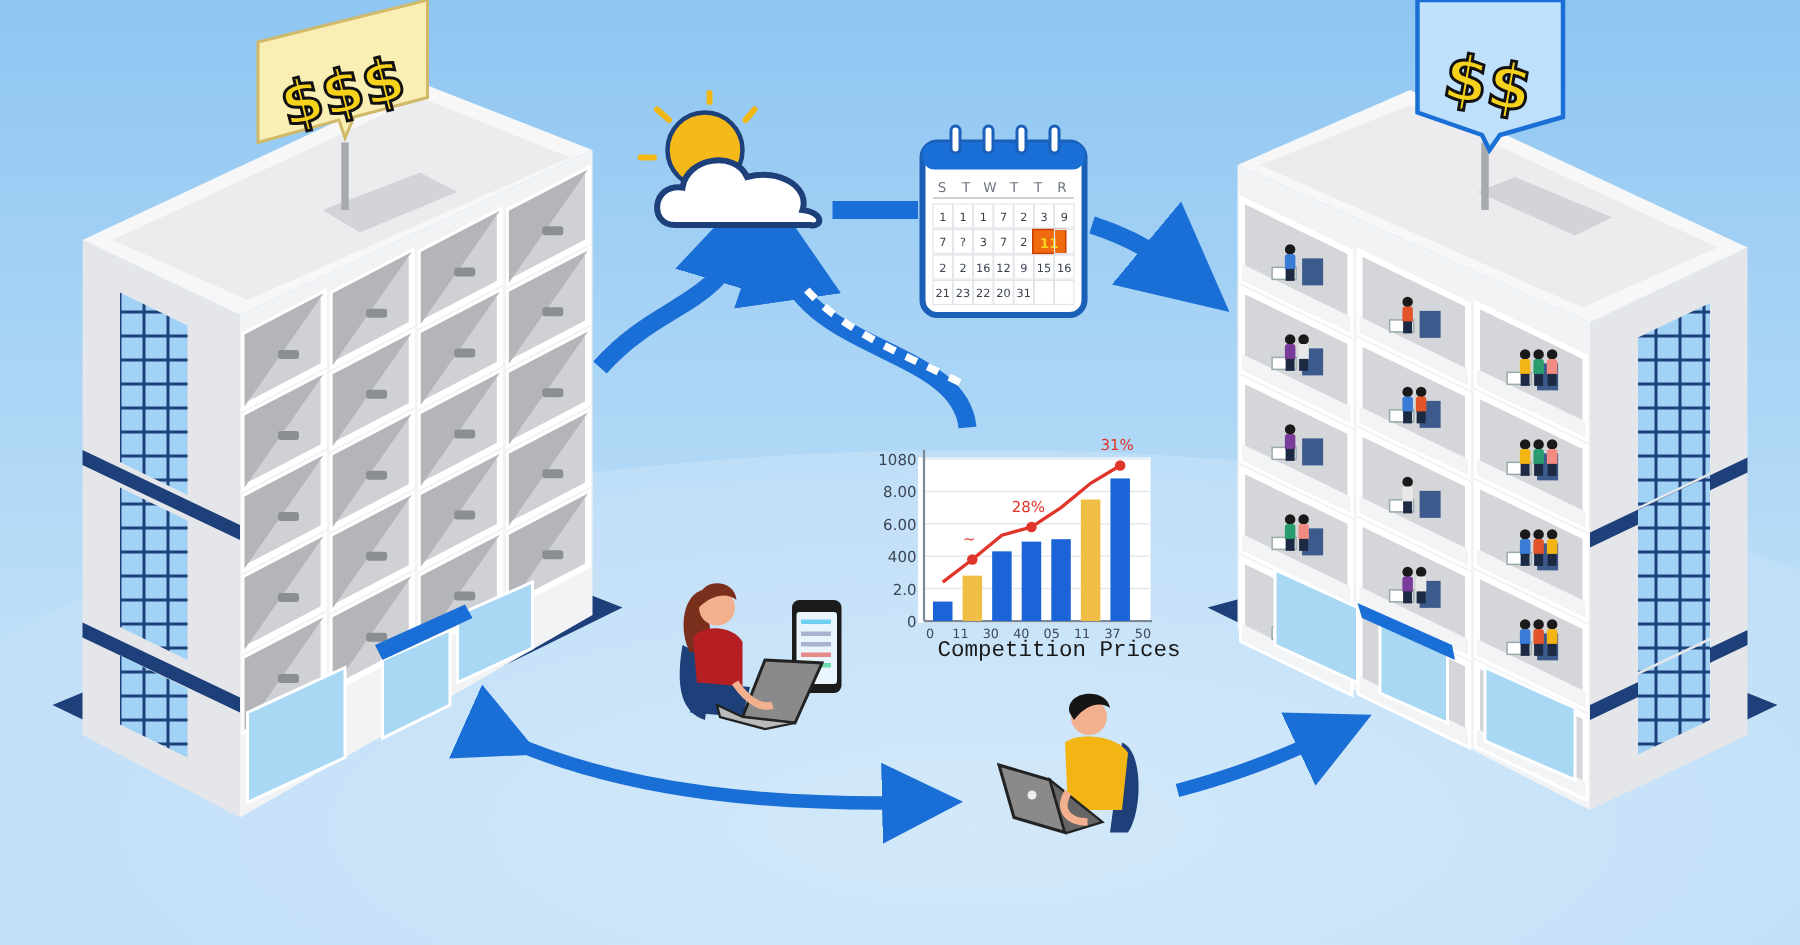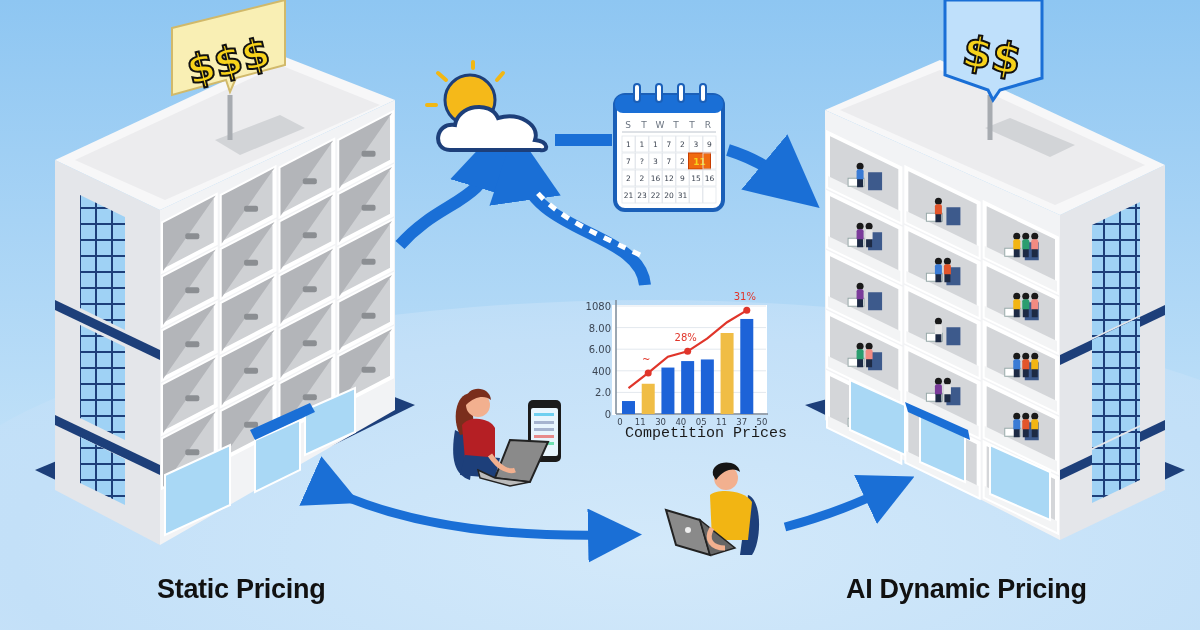--- a/index.html
+++ b/index.html
@@ -661,15 +661,13 @@
       <path d="M713,475 C710,460 738,458 740,472 C735,468 725,468 716,480 Z" fill="#151515"></path>
       <path d="M710,495 C718,488 745,490 752,502 L748,540 L712,540 Z" fill="#f2b513"></path>
       <polygon points="666,510 700,520 710,555 676,545" fill="#8a8a8a" stroke="#222" stroke-width="2"></polygon>
       <circle cx="688" cy="530" r="3" fill="#eee"></circle>
       <polygon points="700,520 735,548 712,555 710,555" fill="#666" stroke="#222" stroke-width="1.5"></polygon>
       <path d="M712,528 C705,540 712,548 725,548" fill="none" stroke="#f2b08f" stroke-width="5"></path>
     </g>
   </svg>
 
   <div class="chart-title">Competition Prices</div>
-  <div class="label" id="label-static">Static Pricing</div>
-  <div class="label" id="label-ai">AI Dynamic Pricing</div>
 </div>
 
 </body></html>

